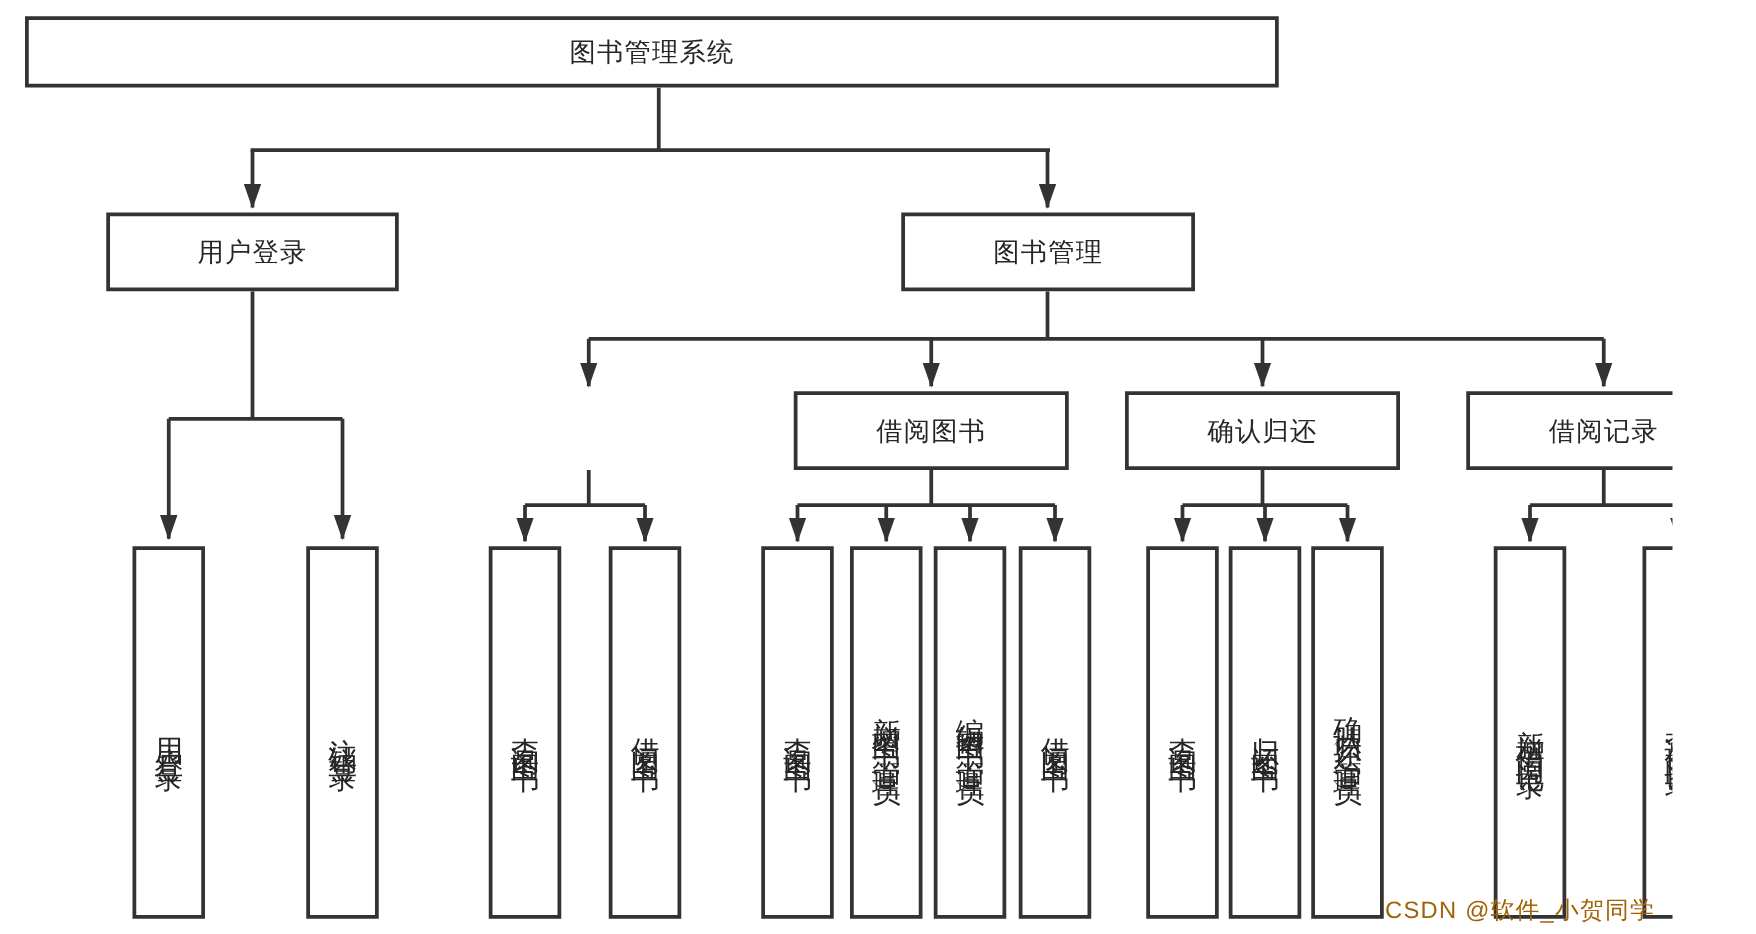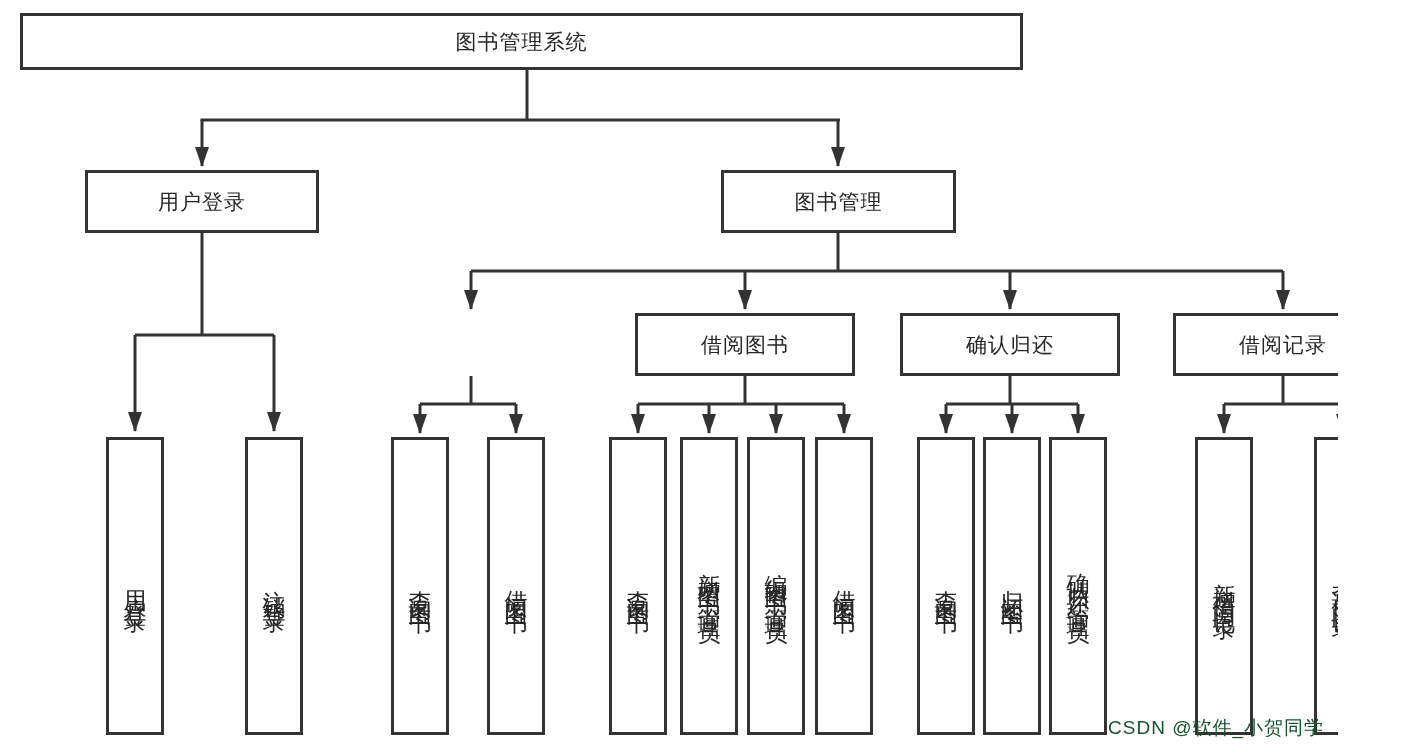--- a/index.html
+++ b/index.html
@@ -44,21 +44,21 @@
     font-size: 23px;
     letter-spacing: 7px;
     line-height: 1;
     white-space: nowrap;
   }
   .watermark {
     position: absolute;
     right: 14px;
     bottom: 6px;
     font-size: 19px;
-    color: #14532d;
+    color: #a16207;
     letter-spacing: 1px;
     white-space: nowrap;
     pointer-events: none;
   }
 </style>
 </head>
 <body>
 
 <div id="stage">
 

